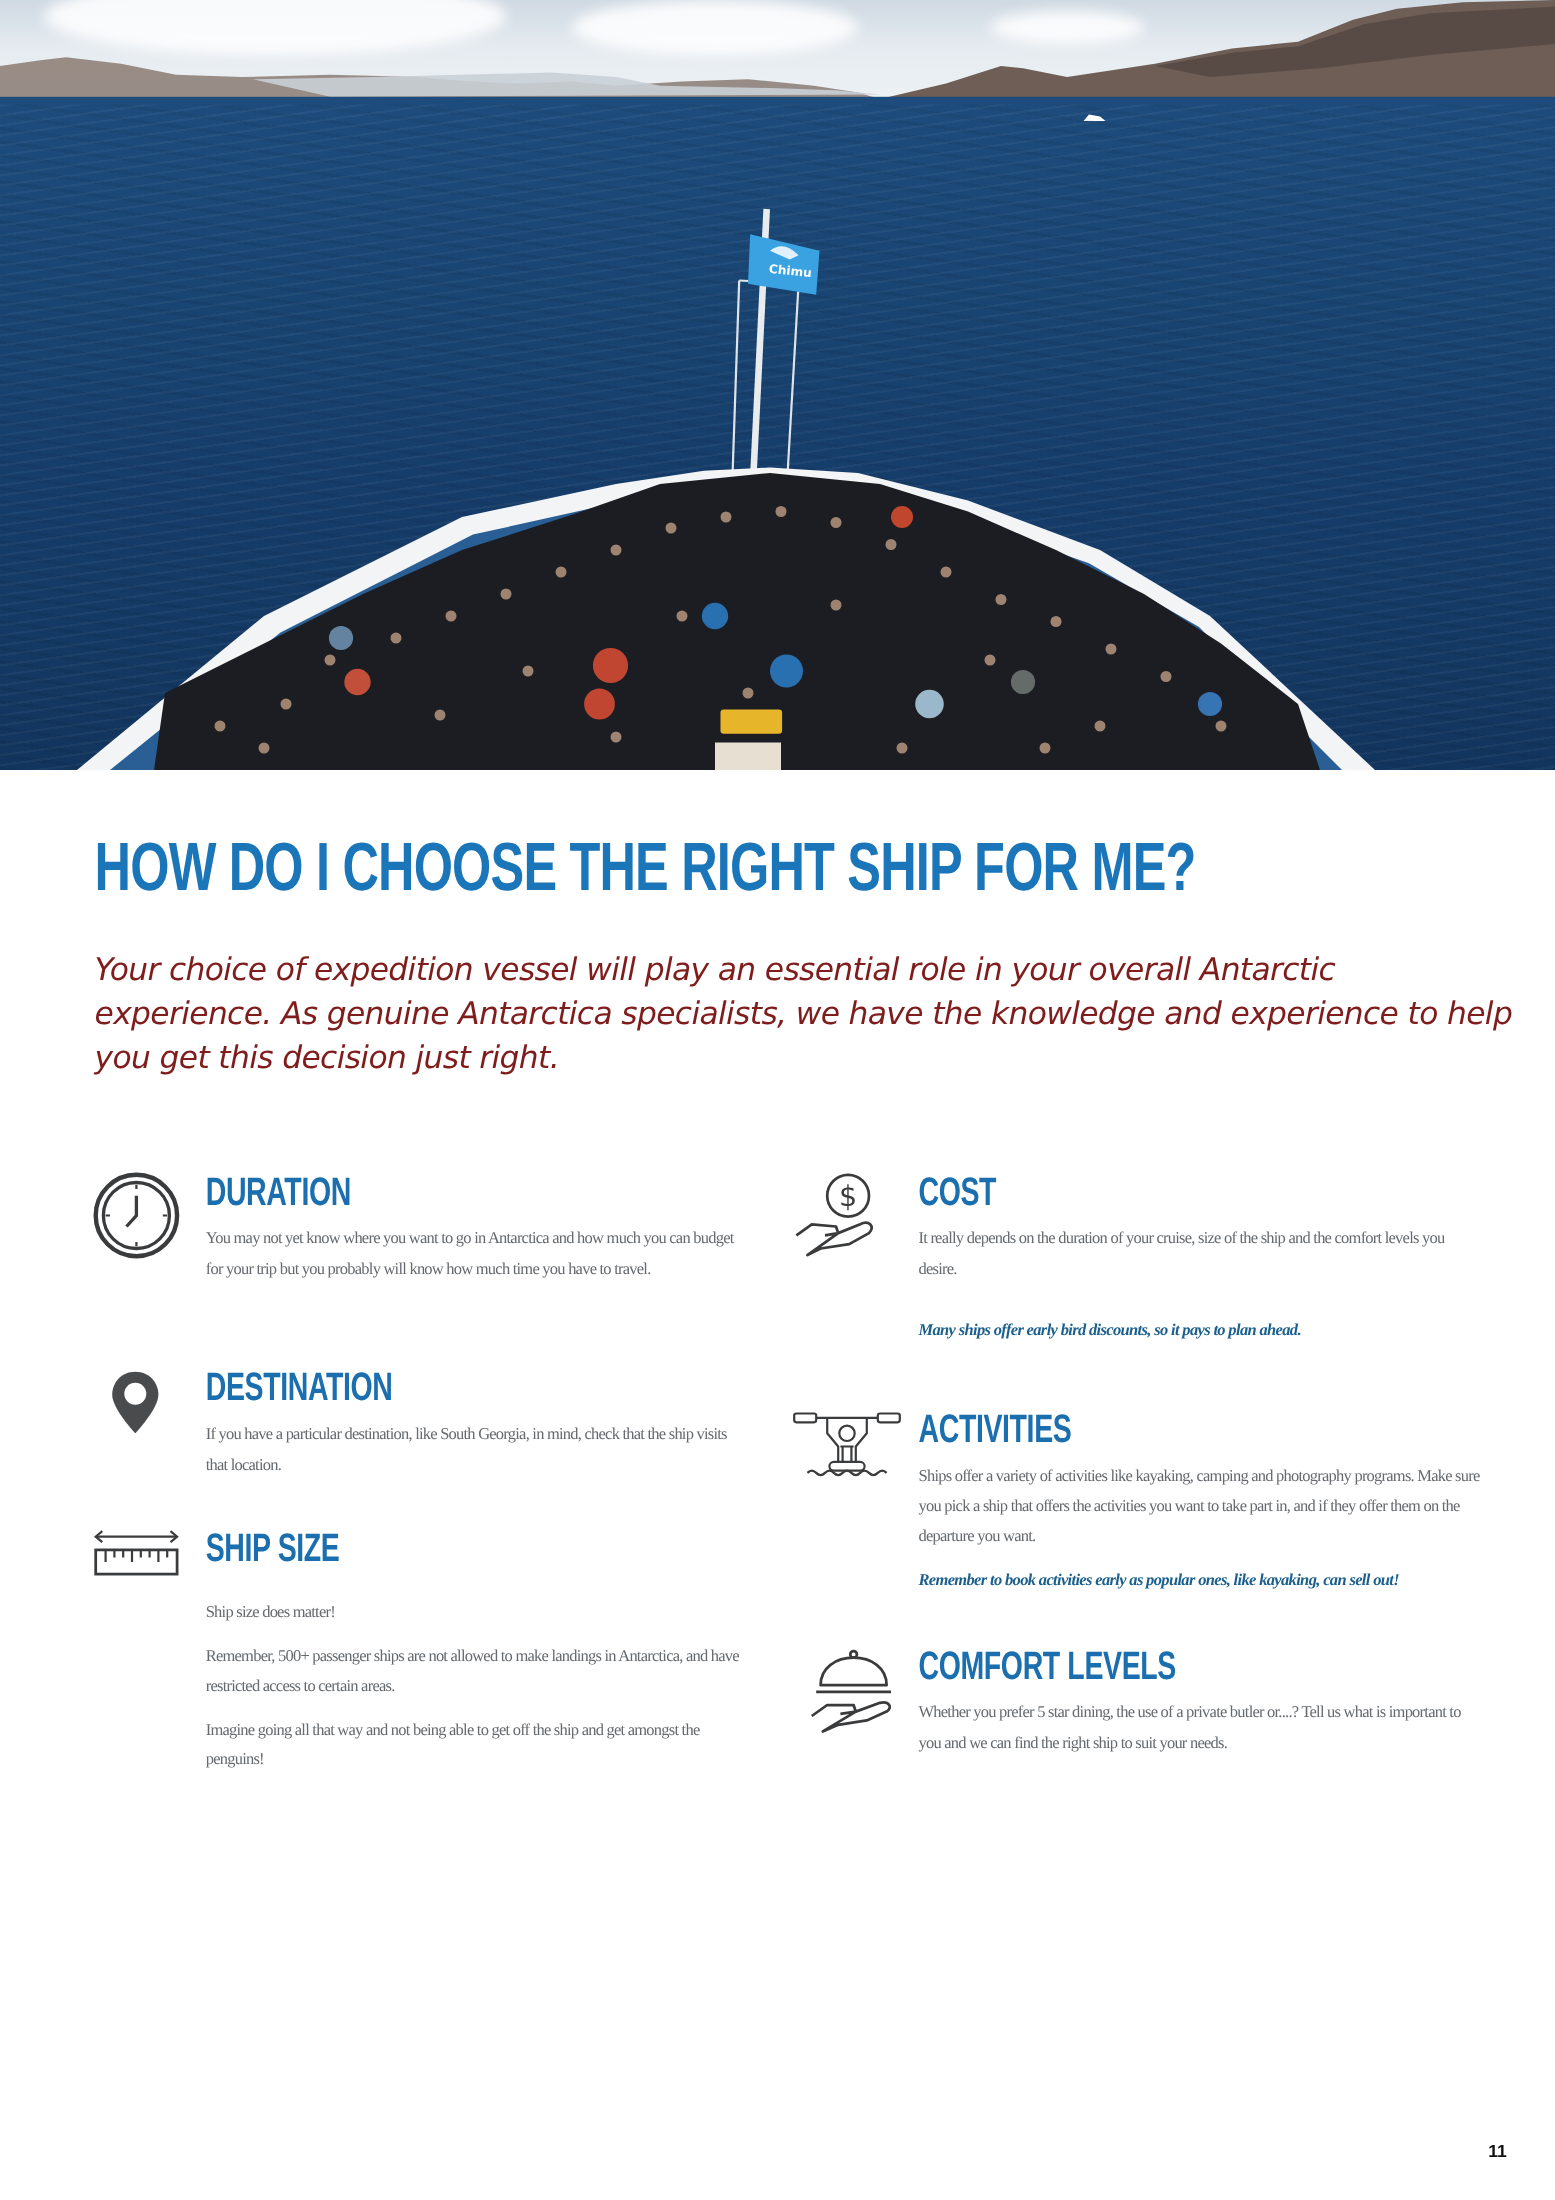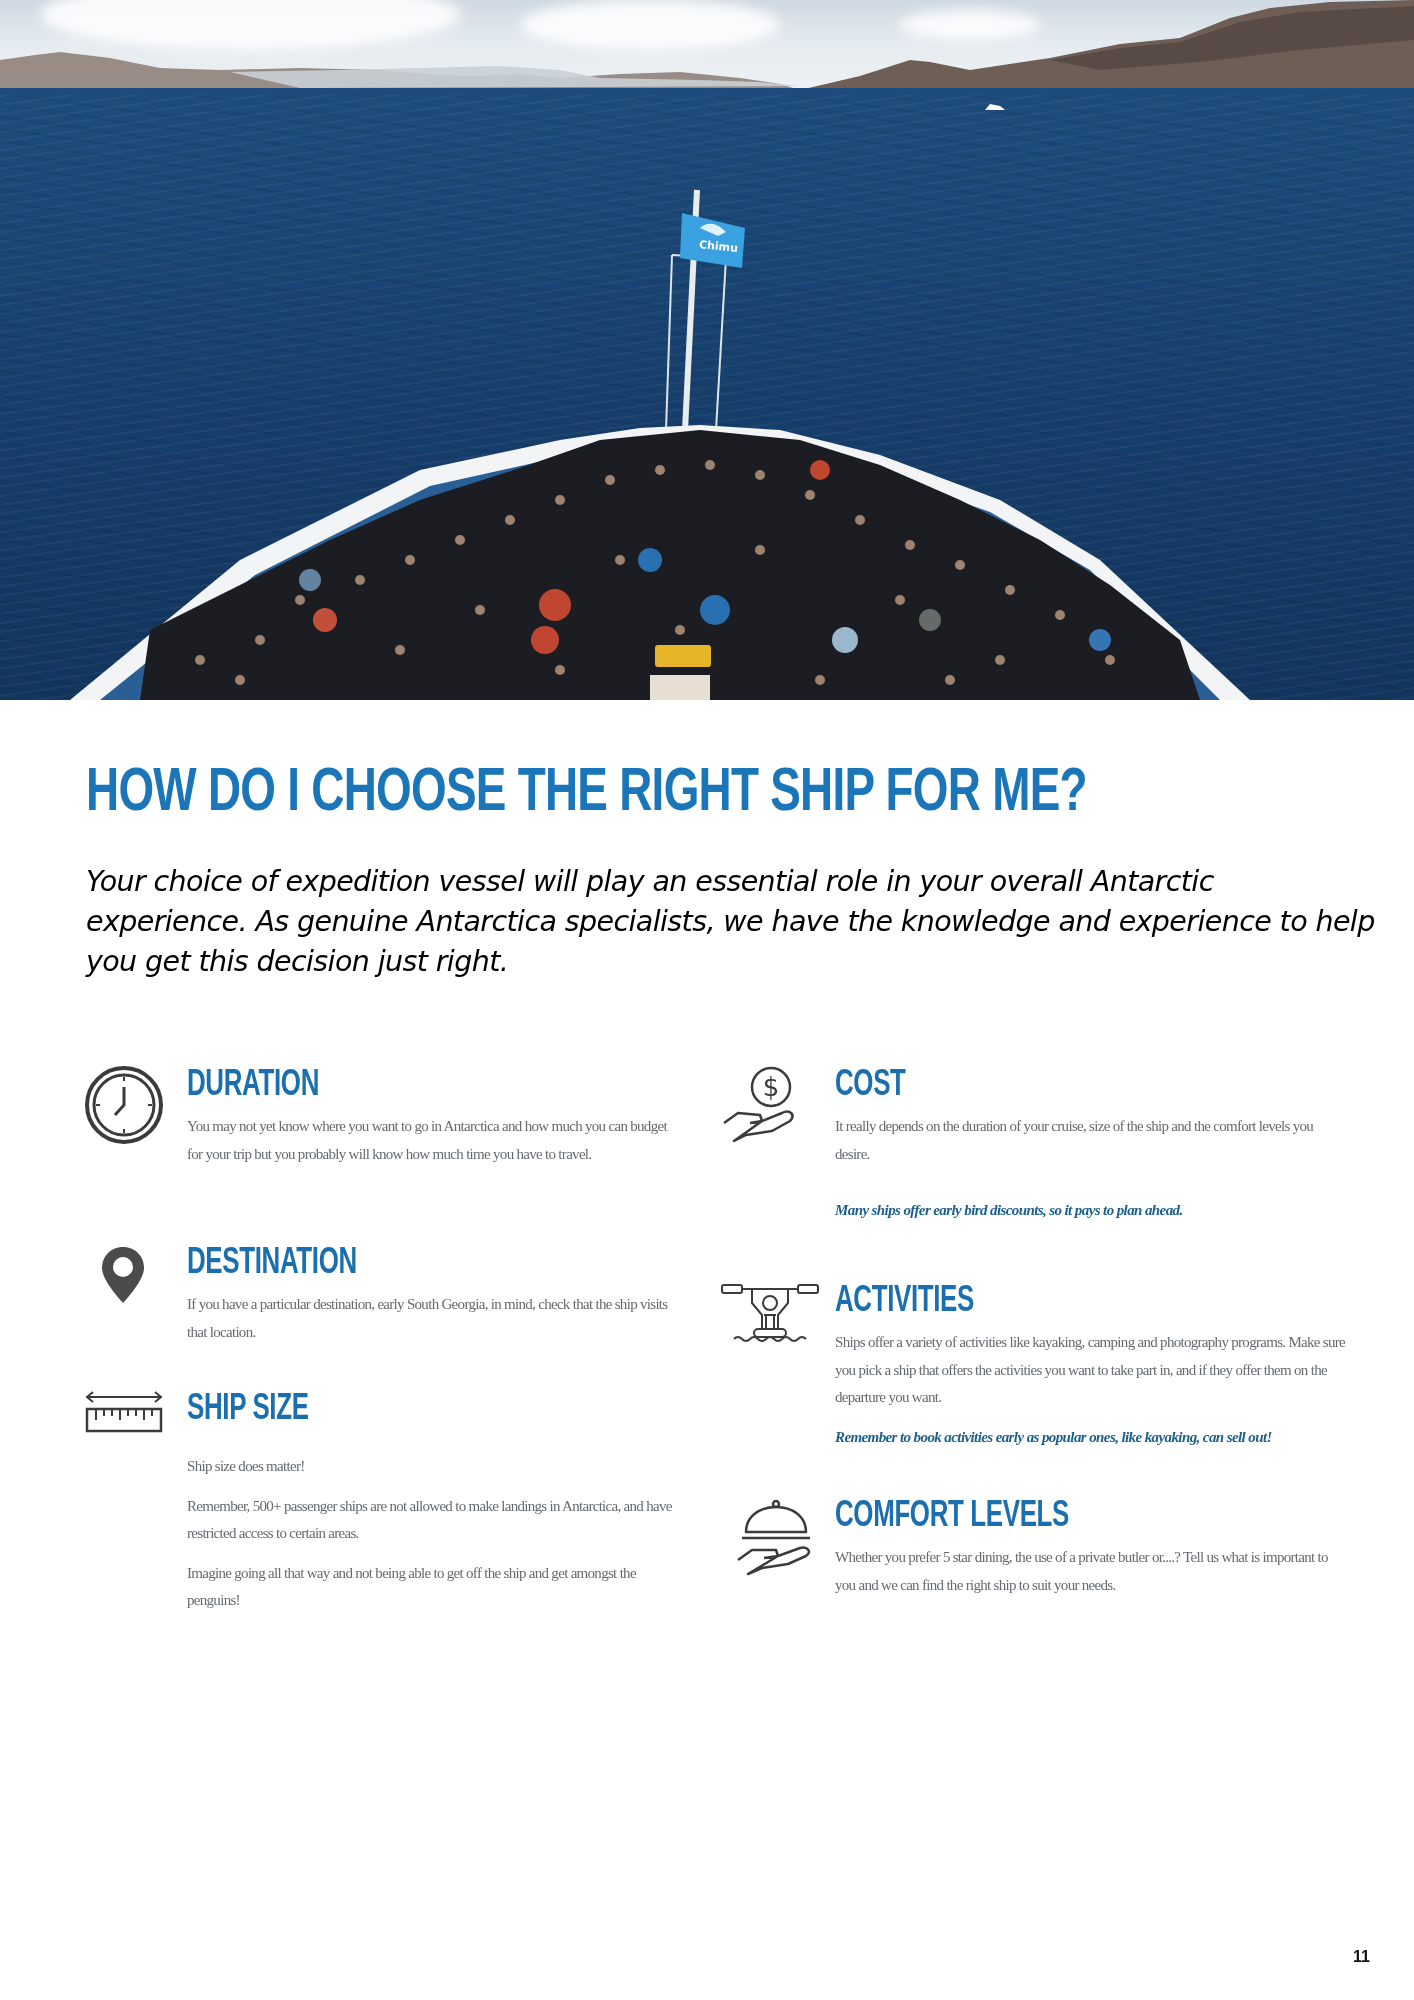--- a/index.html
+++ b/index.html
@@ -18,21 +18,21 @@
       repeating-linear-gradient(172deg, rgba(255,255,255,0.04) 0 2px, transparent 2px 9px),
       repeating-linear-gradient(8deg, rgba(0,0,0,0.06) 0 3px, transparent 3px 12px); }
   .hero .ship { position: absolute; left: 0; top: 0; width: 100%; height: 700px; }
   .flag-label { position: absolute; left: 699px; top: 240px; font-size: 11px; font-weight: bold; color: #ffffff;
     font-family: "DejaVu Sans", sans-serif; transform: rotate(6deg); }
 
   
   .title { position: absolute; left: 86px; top: 758px; color: #1b75b9;
     font-family: "Liberation Sans", sans-serif; font-weight: bold; font-size: 62px; letter-spacing: -1px;
     transform: scaleX(0.74); transform-origin: left top; white-space: nowrap; line-height: 1; }
-  .intro { position: absolute; left: 86px; top: 862px; width: 1290px; color: #000000;
+  .intro { position: absolute; left: 86px; top: 862px; width: 1290px; color: #7f1d1d;
     font-family: "DejaVu Sans", sans-serif; font-style: italic; font-size: 28.5px; line-height: 40px;
     letter-spacing: -0.6px; }
 
   .feature { position: absolute; }
   .feature .icon { position: absolute; left: 0; top: 0; }
   .feature .heading { position: absolute; color: #1b6fae; font-family: "Liberation Sans", sans-serif;
     font-weight: bold; font-size: 36px; line-height: 1; transform: scaleX(0.72); transform-origin: left top;
     white-space: nowrap; letter-spacing: -0.5px; }
   .feature .body { position: absolute; color: #666a6e; font-family: Liberation Serif, serif;
     font-size: 15px; line-height: 27.5px; letter-spacing: -0.7px; font-weight: 300; }
@@ -143,21 +143,21 @@
   </div>
 </div>
 
 <div class="feature" style="left:84px;top:1243px;width:600px;height:110px;">
   <svg class="icon" style="left:16px;top:2px;" width="46" height="60" viewBox="0 0 46 60">
     <path d="M23 2 C10 2 2 12 2 23 C2 36 23 58 23 58 C23 58 44 36 44 23 C44 12 36 2 23 2 Z" fill="#4a4b4d"></path>
     <circle cx="23" cy="22" r="10" fill="#ffffff"></circle>
   </svg>
   <div class="heading" style="left:103px;top:0px;">DESTINATION</div>
   <div class="body" style="left:103px;top:48px;width:490px;">
-    <p>If you have a particular destination, early South Georgia, in mind, check that the ship visits that location.</p>
+    <p>If you have a particular destination, like South Georgia, in mind, check that the ship visits that location.</p>
   </div>
 </div>
 
 <div class="feature" style="left:84px;top:1389px;width:600px;height:260px;">
   <svg class="icon" style="top:2px;" width="80" height="44" viewBox="0 0 80 44">
     <line x1="4" y1="6" x2="76" y2="6" stroke="#3a3b3d" stroke-width="2"></line>
     <polyline points="9,1 3,6 9,11" fill="none" stroke="#3a3b3d" stroke-width="2"></polyline>
     <polyline points="71,1 77,6 71,11" fill="none" stroke="#3a3b3d" stroke-width="2"></polyline>
     <rect x="3" y="18" width="74" height="22" fill="none" stroke="#3a3b3d" stroke-width="2.5"></rect>
     <g stroke="#3a3b3d" stroke-width="2">

